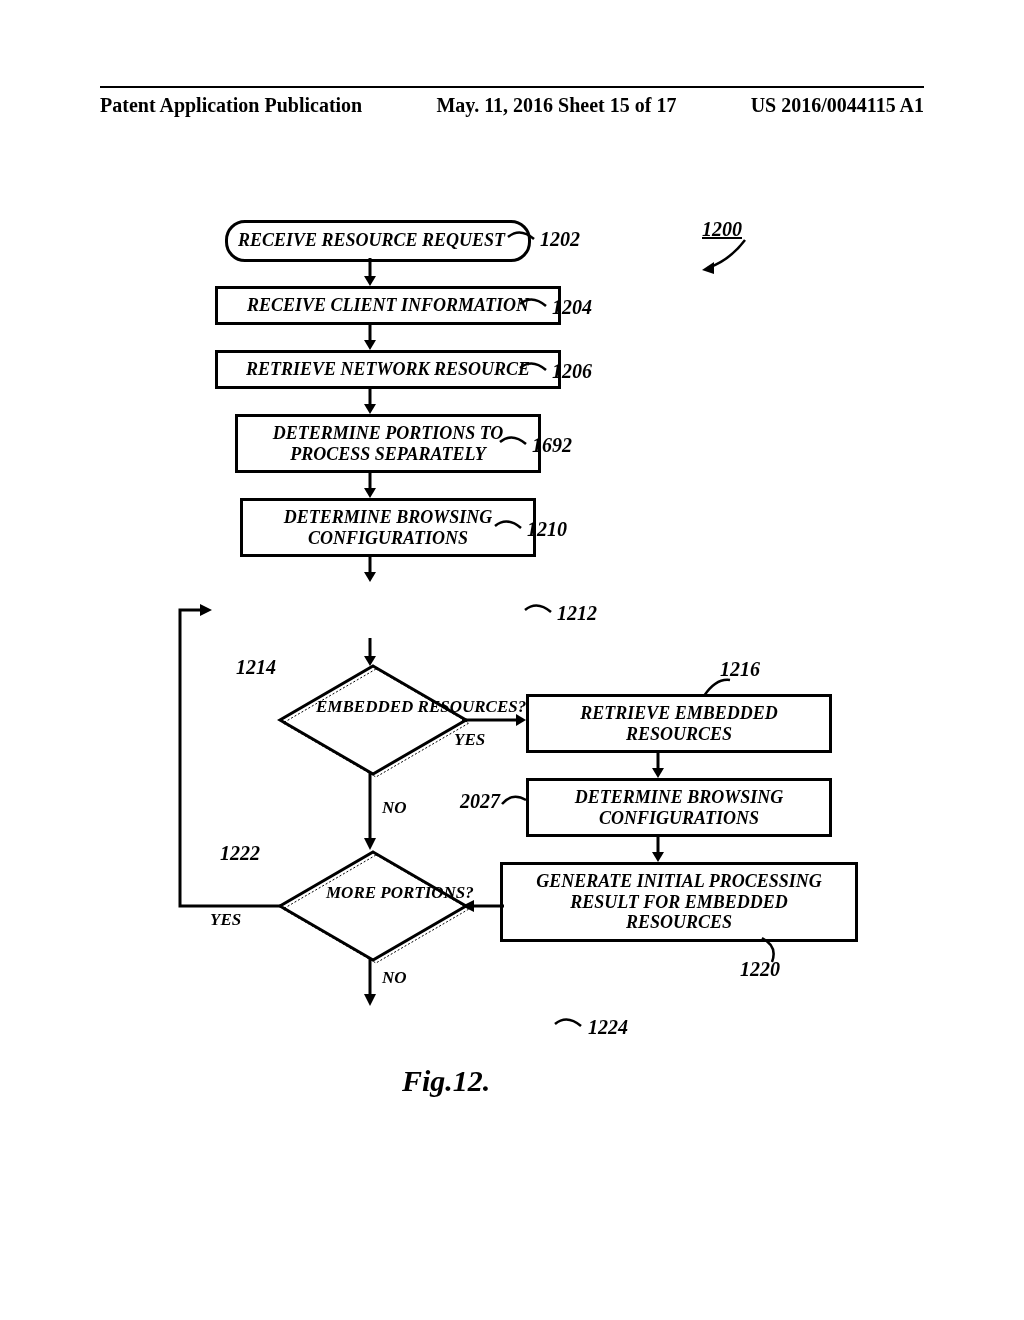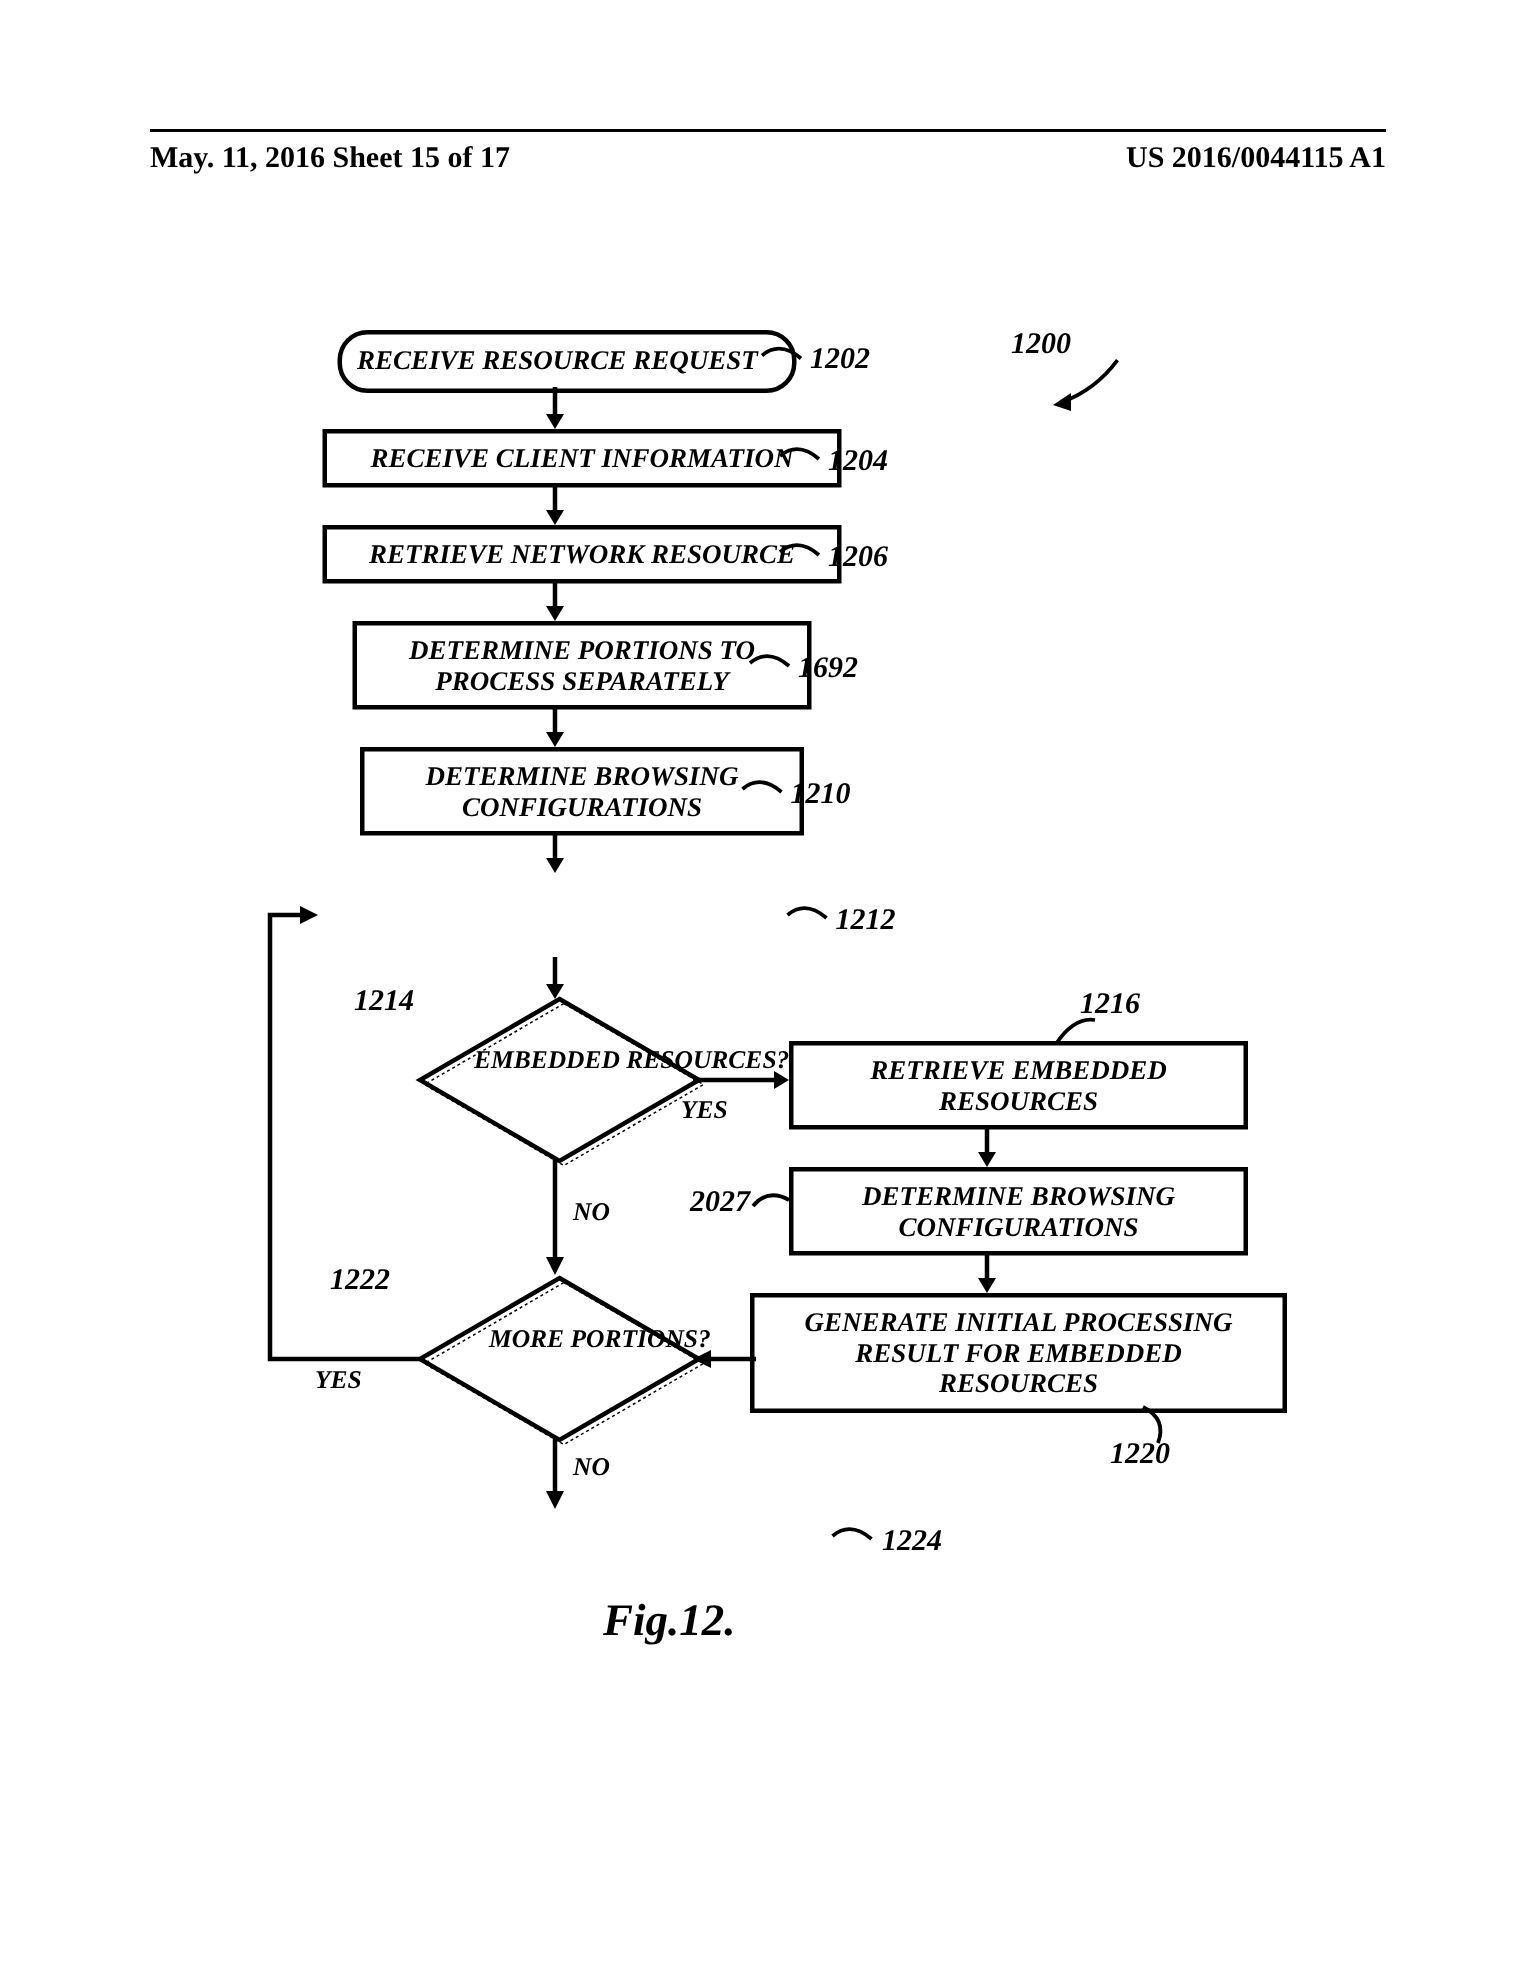--- a/index.html
+++ b/index.html
@@ -17,26 +17,27 @@
   .fignum{position:absolute;font-style:italic;font-weight:bold;font-size:30px}
 </style>
 </head>
 <body>
 
 <div class="page">
 
   <div class="hdr">
     <div class="line"></div>
     <div class="txt">
+      <span>Patent Application Publication</span>
       <span>May. 11, 2016  Sheet 15 of 17</span>
       <span>US 2016/0044115 A1</span>
     </div>
   </div>
 
-  <div class="label" style="top:218px;left:674px;">1200</div>
+  <div class="label" style="top:218px;left:702px;text-decoration:underline">1200</div>
   <svg style="top:238px;left:700px" width="60" height="40">
     <path d="M45 2 Q30 22 8 30" stroke="#000" stroke-width="2.5" fill="none"></path>
     <polygon points="2,32 14,24 14,36" fill="#000"></polygon>
   </svg>
 
   <div class="term" style="top:220px;left:225px;width:280px">
     <span>RECEIVE RESOURCE REQUEST</span>
   </div>
   <svg style="top:225px;left:508px" width="70" height="30">
       <path d="M0 12 Q12 2 26 14" stroke="#000" stroke-width="2.5" fill="none"></path>

